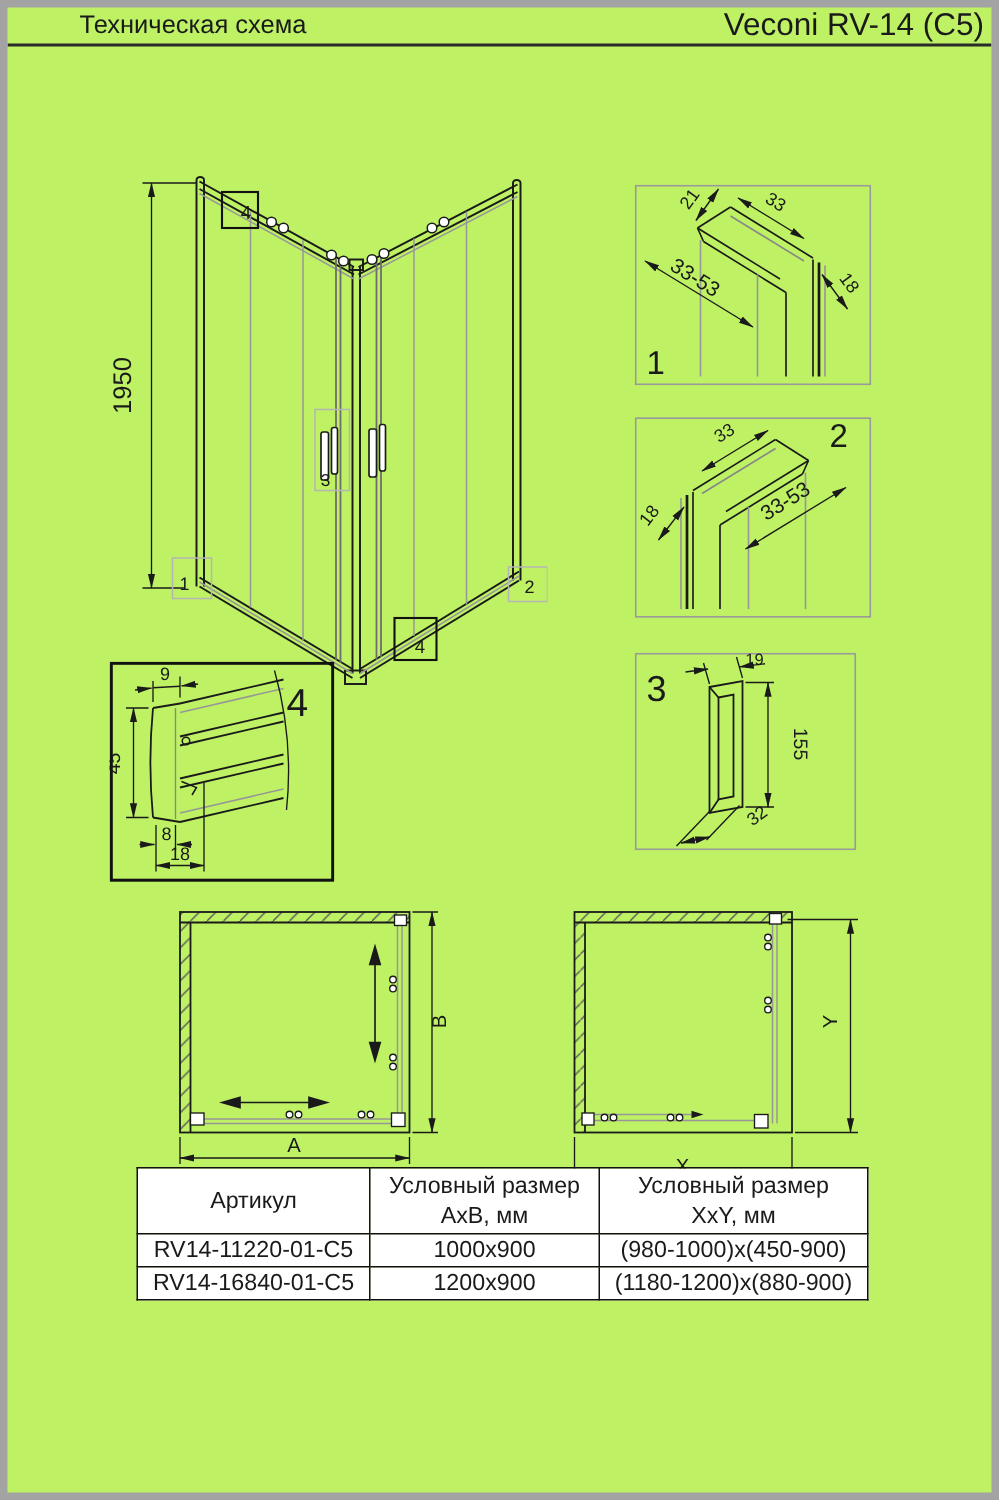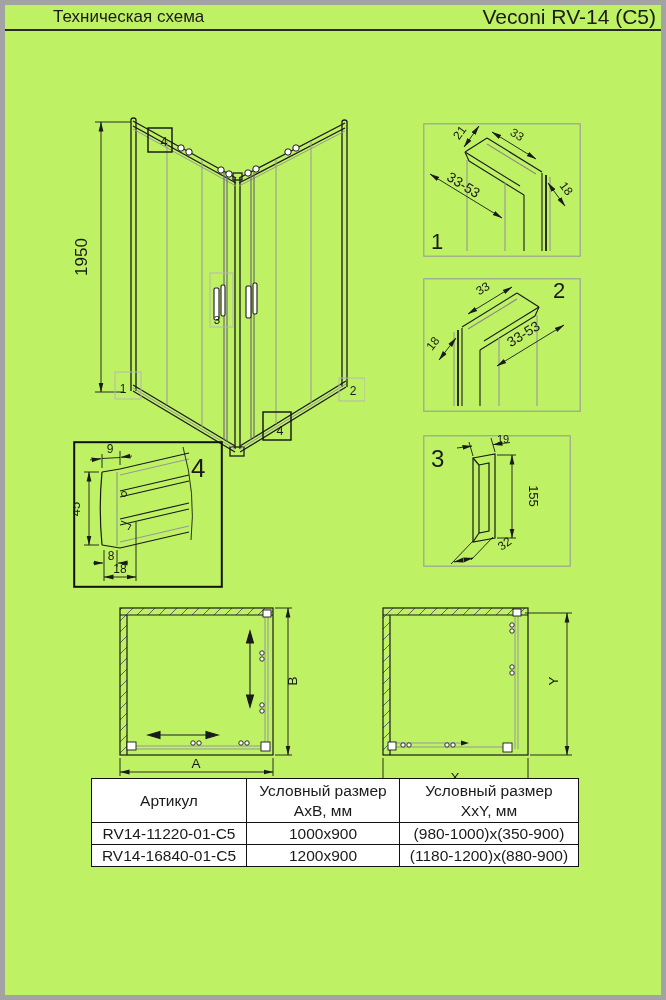--- a/index.html
+++ b/index.html
@@ -351,21 +351,21 @@
         <th>Условный размер
 АхВ, мм</th>
         <th>Условный размер
 XxY, мм</th>
       </tr>
     </thead>
     <tbody>
       <tr>
         <td>RV14-11220-01-C5</td>
         <td>1000x900</td>
-        <td>(980-1000)x(350-900)</td>
+        <td>(980-1000)x(450-900)</td>
       </tr>
       <tr>
         <td>RV14-16840-01-C5</td>
         <td>1200x900</td>
         <td>(1180-1200)x(880-900)</td>
       </tr>
     </tbody>
   </table>
 
 </div>

